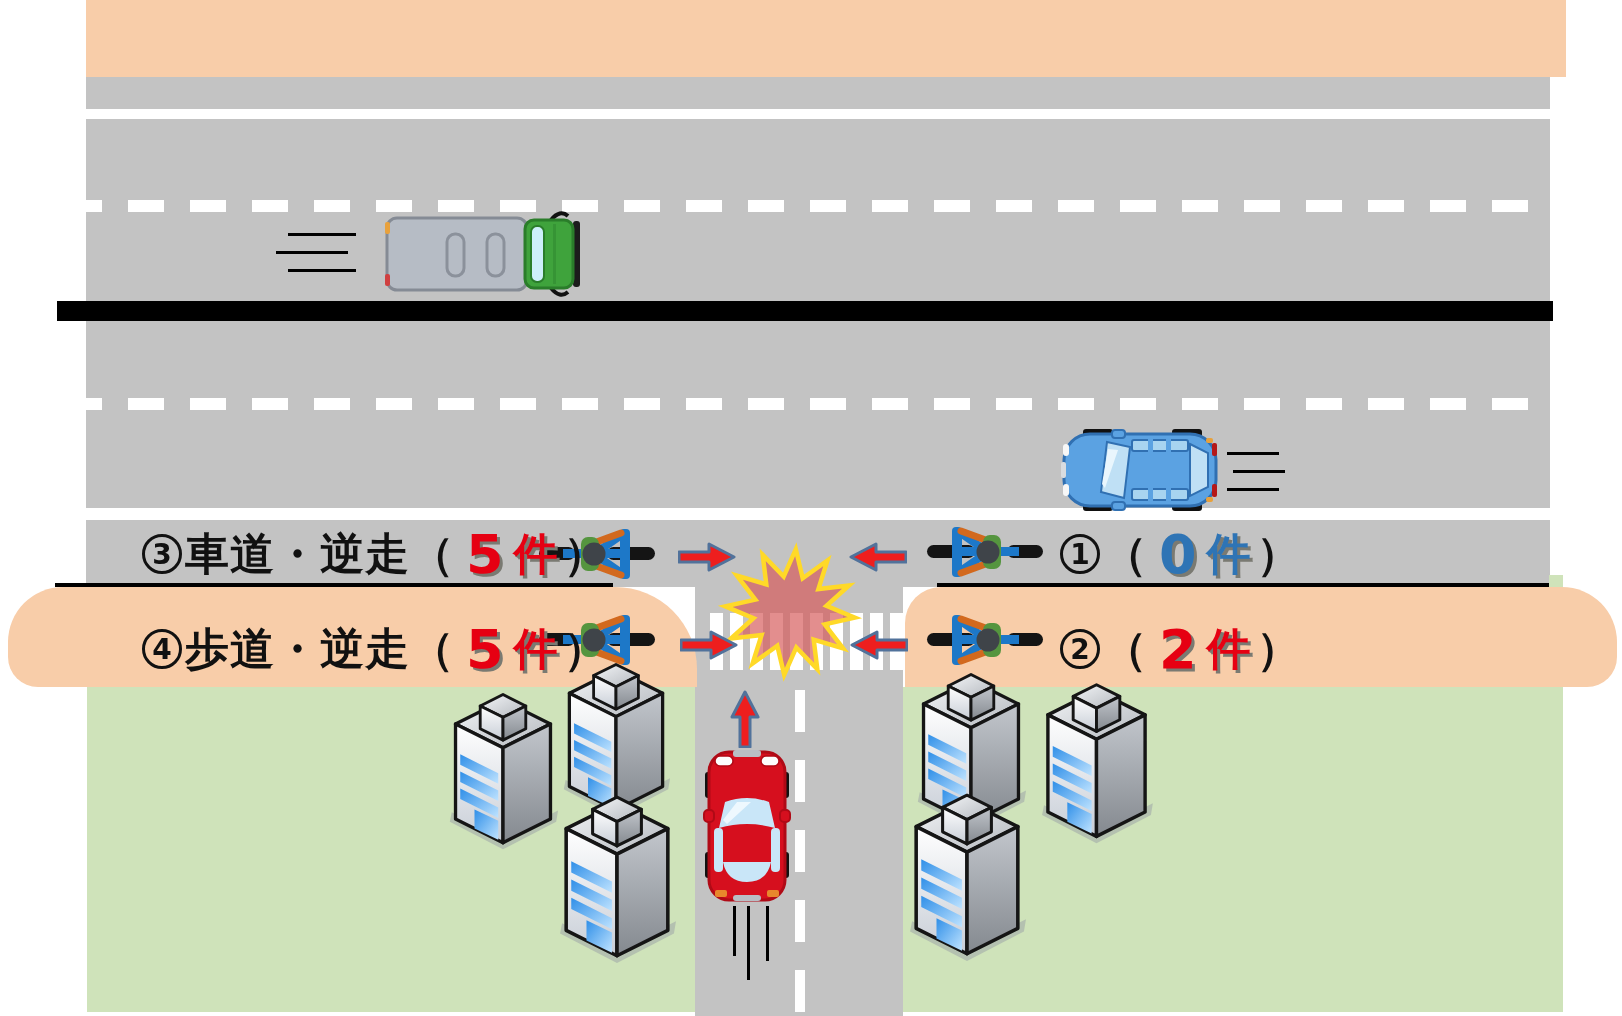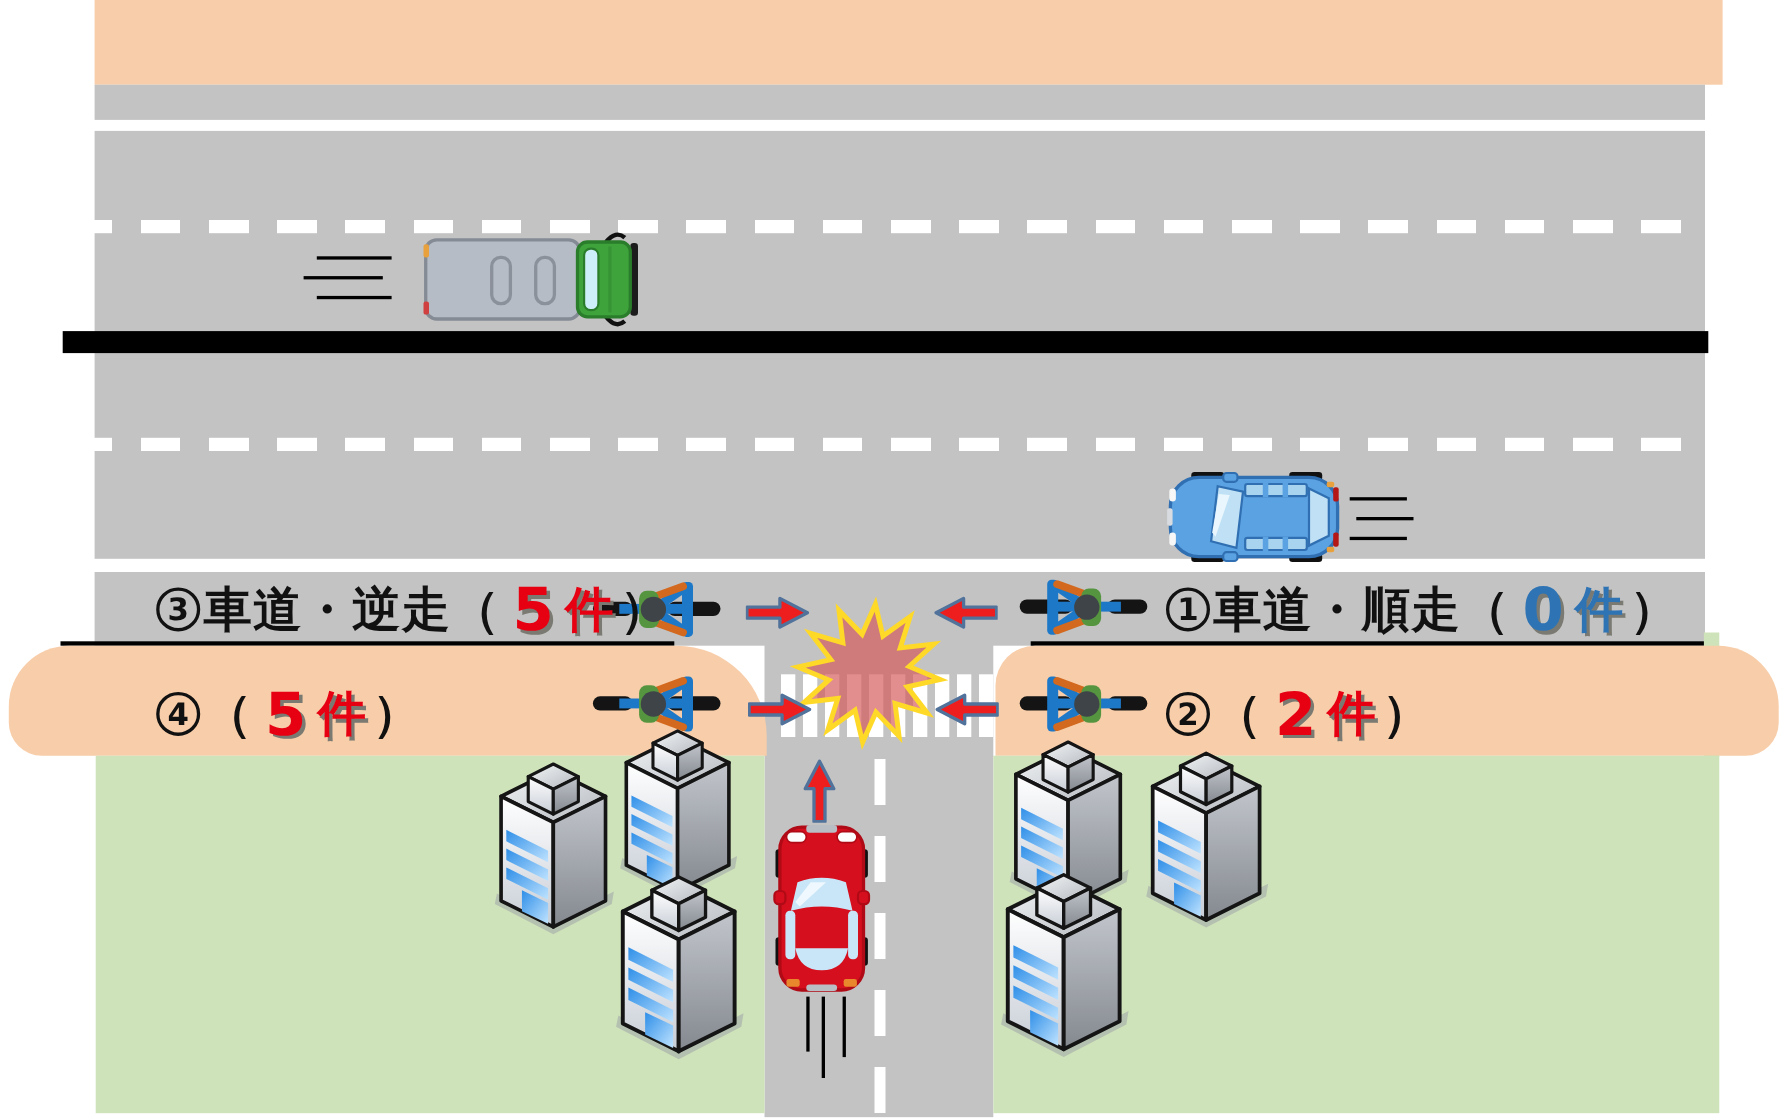--- a/index.html
+++ b/index.html
@@ -167,28 +167,28 @@
   <div class="abs label-row" style="left:142px;top:521px;">
     <span class="circled-num">3</span>
     <span class="jp-label">車道・逆走</span>
     <span class="paren">（</span>
     <span class="count-num" style="color: rgb(230, 0, 18);">5</span>
     <span class="count-unit" style="color: rgb(230, 0, 18);">件</span>
     <span class="paren">）</span>
   </div>
   <div class="abs label-row" style="left:1060px;top:521px;">
     <span class="circled-num">1</span>
-    <span class="jp-label">車道・順走</span>
     <span class="paren">（</span>
     <span class="count-num" style="color: rgb(46, 116, 181);">0</span>
     <span class="count-unit" style="color: rgb(46, 116, 181);">件</span>
     <span class="paren">）</span>
   </div>
   <div class="abs label-row" style="left:142px;top:616px;">
     <span class="circled-num">4</span>
+    <span class="jp-label">歩道・逆走</span>
     <span class="paren">（</span>
     <span class="count-num" style="color: rgb(230, 0, 18);">5</span>
     <span class="count-unit" style="color: rgb(230, 0, 18);">件</span>
     <span class="paren">）</span>
   </div>
   <div class="abs label-row" style="left:1060px;top:616px;">
     <span class="circled-num">2</span>
     <span class="paren">（</span>
     <span class="count-num" style="color: rgb(230, 0, 18);">2</span>
     <span class="count-unit" style="color: rgb(230, 0, 18);">件</span>

